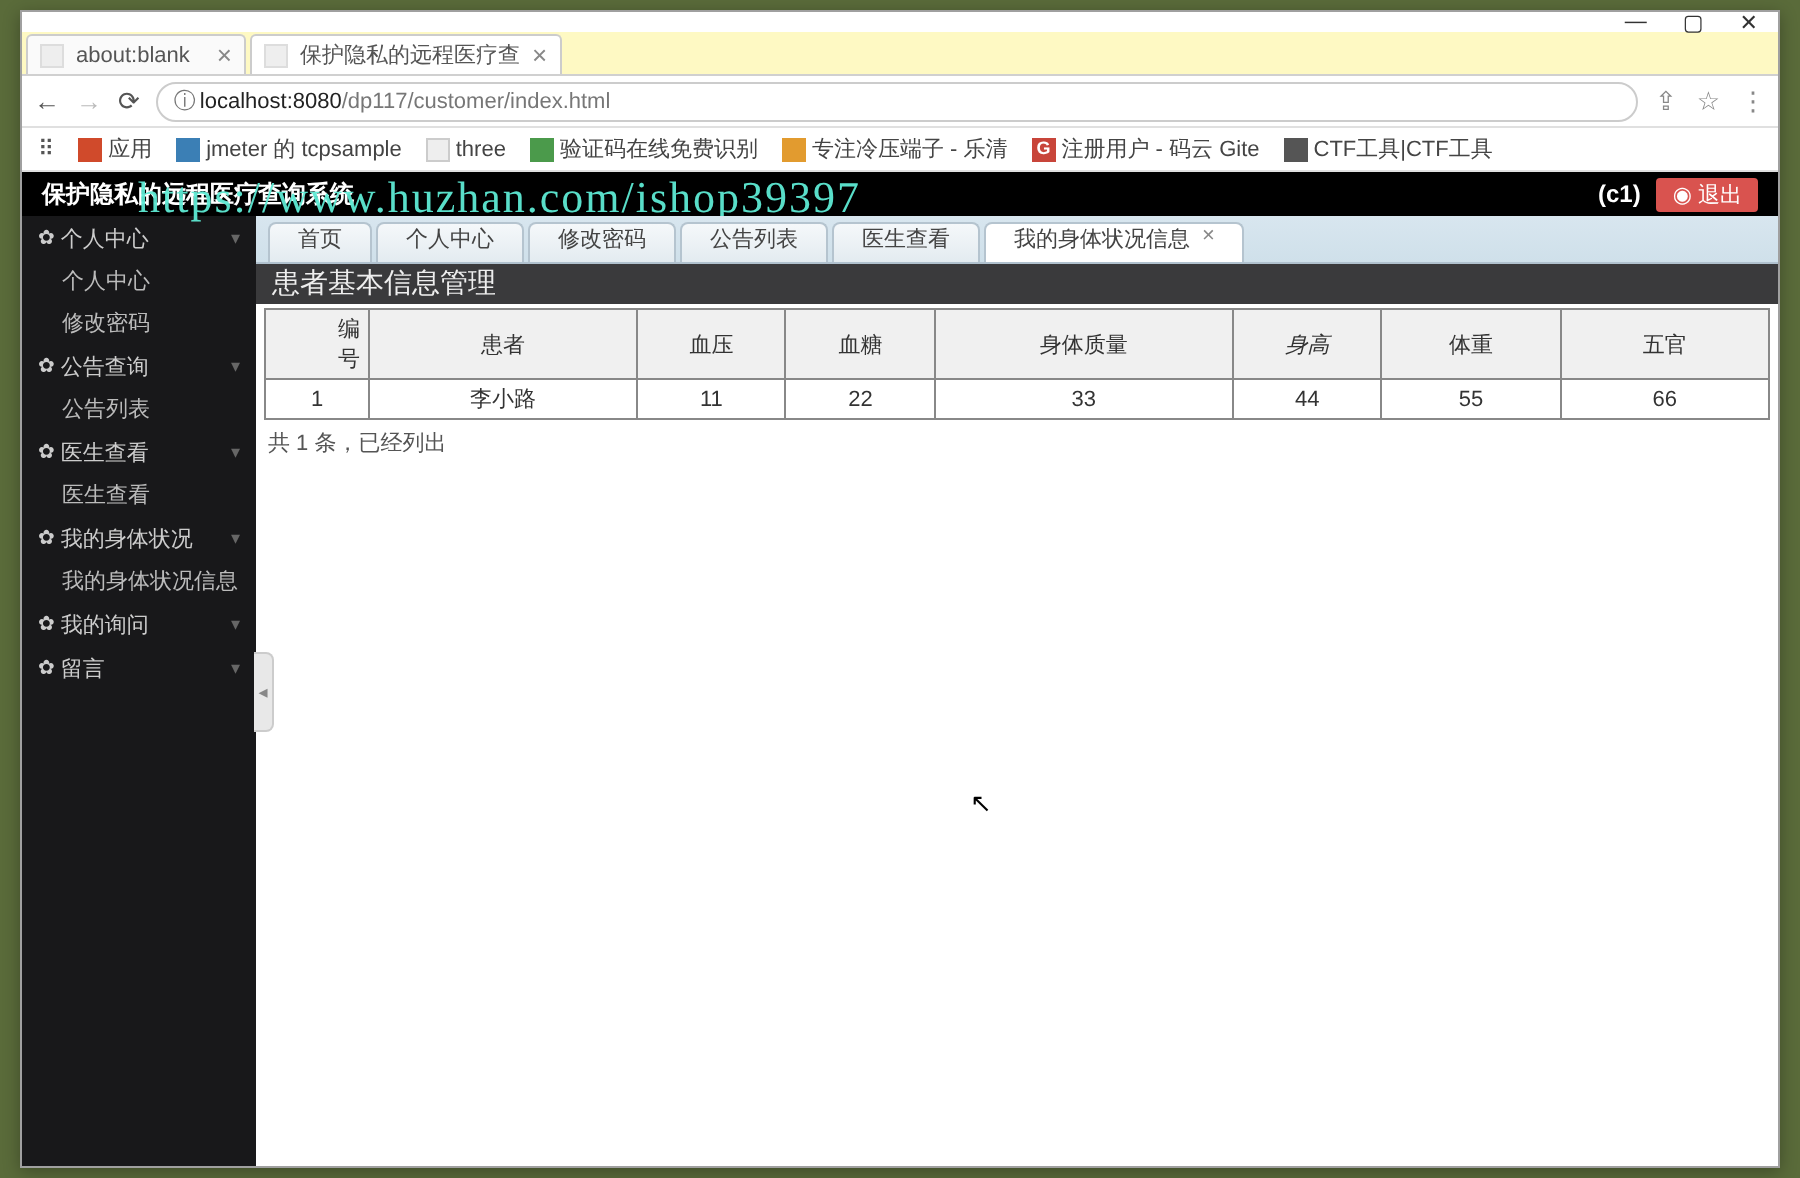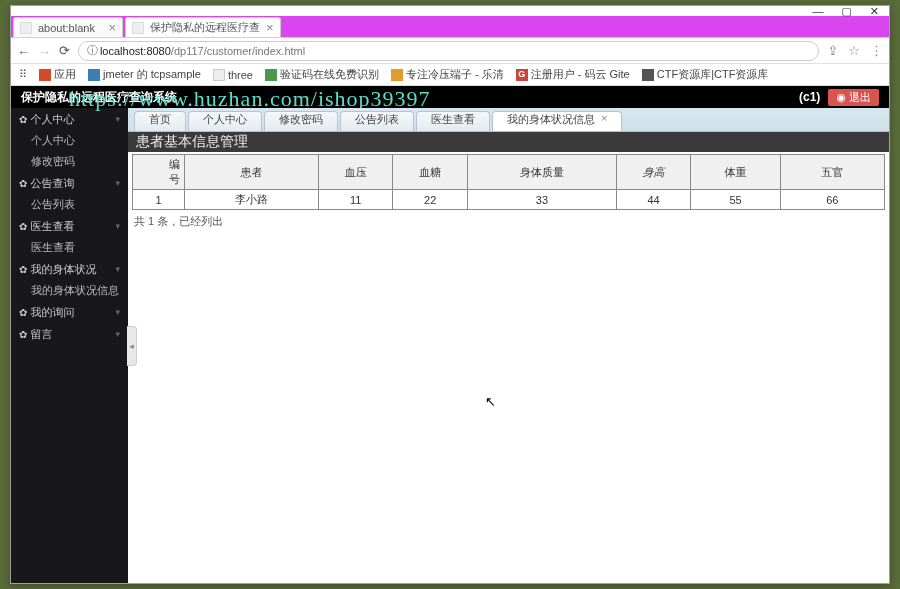--- a/index.html
+++ b/index.html
@@ -4,21 +4,21 @@
 <style>
 * { box-sizing: border-box; margin: 0; padding: 0; }
 body { font-family: "Microsoft YaHei", Arial, sans-serif; font-size: 12px; background: #5a6b3a; width: 900px; height: 589px; overflow: hidden; position: relative; }
 
 .browser-window { position: absolute; top: 5px; left: 10px; right: 10px; bottom: 5px; background: #fff; border: 1px solid #a0a0a0; box-shadow: 0 2px 8px rgba(0,0,0,0.3); }
 
 .title-bar { height: 10px; background: #fff; display: flex; justify-content: flex-end; align-items: center; padding: 0 4px; }
 .win-controls { display: flex; gap: 18px; padding-right: 6px; font-size: 11px; color: #333; }
 .win-controls span { cursor: pointer; }
 
-.tab-strip { height: 22px; background: #d946ef; display: flex; align-items: flex-end; border-bottom: 1px solid #d0d0d0; }
+.tab-strip { height: 22px; background: #fef9c3; display: flex; align-items: flex-end; border-bottom: 1px solid #d0d0d0; }
 .tab { height: 20px; background: #fafafa; border: 1px solid #ccc; border-bottom: none; border-radius: 3px 3px 0 0; margin-left: 2px; display: flex; align-items: center; padding: 0 6px; font-size: 11px; color: #555; min-width: 110px; gap: 6px; }
 .tab.active { background: #fff; }
 .tab-icon { width: 12px; height: 12px; background: #eee; border: 1px solid #ddd; }
 .tab-close { color: #888; cursor: pointer; margin-left: auto; font-size: 13px; }
 
 .addr-bar { height: 26px; display: flex; align-items: center; gap: 8px; padding: 0 6px; border-bottom: 1px solid #e0e0e0; }
 .nav-icon { font-size: 13px; color: #555; cursor: pointer; }
 .addr-input-wrap { flex: 1; height: 20px; border: 1px solid #ccc; border-radius: 10px; display: flex; align-items: center; padding: 0 8px; font-size: 11px; color: #333; }
 .addr-prefix { color: #777; margin-right: 2px; }
 .addr-icons { display: flex; gap: 10px; color: #888; font-size: 13px; }
@@ -121,21 +121,21 @@
     <span class="bm-item">
         <span class="bm-icon" style="background:#e29b2f"></span>
         <span>专注冷压端子 - 乐清</span>
       </span>
     <span class="bm-item">
         <span class="bm-icon" style="background:#c8453a;font-weight:bold;color:#fff;text-align:center;font-size:9px">G</span>
         <span>注册用户 - 码云 Gite</span>
       </span>
     <span class="bm-item">
         <span class="bm-icon" style="background:#555"></span>
-        <span>CTF资源库|CTF资源库</span>
+        <span>CTF工具|CTF工具</span>
       </span>
   </div>
 
   <div class="app">
     <div class="app-header">
       <span>保护隐私的远程医疗查询系统</span>
       <span class="watermark">https://www.huzhan.com/ishop39397</span>
       <div class="app-header-right">
         <span>(c1)</span>
         <span class="logout-btn">◉ <span>退出</span></span>

